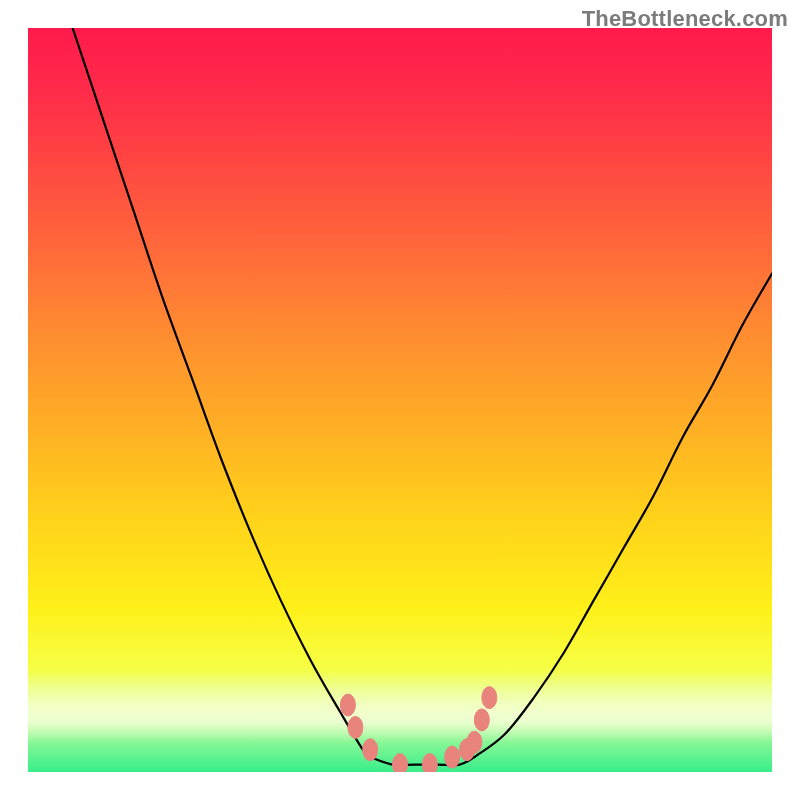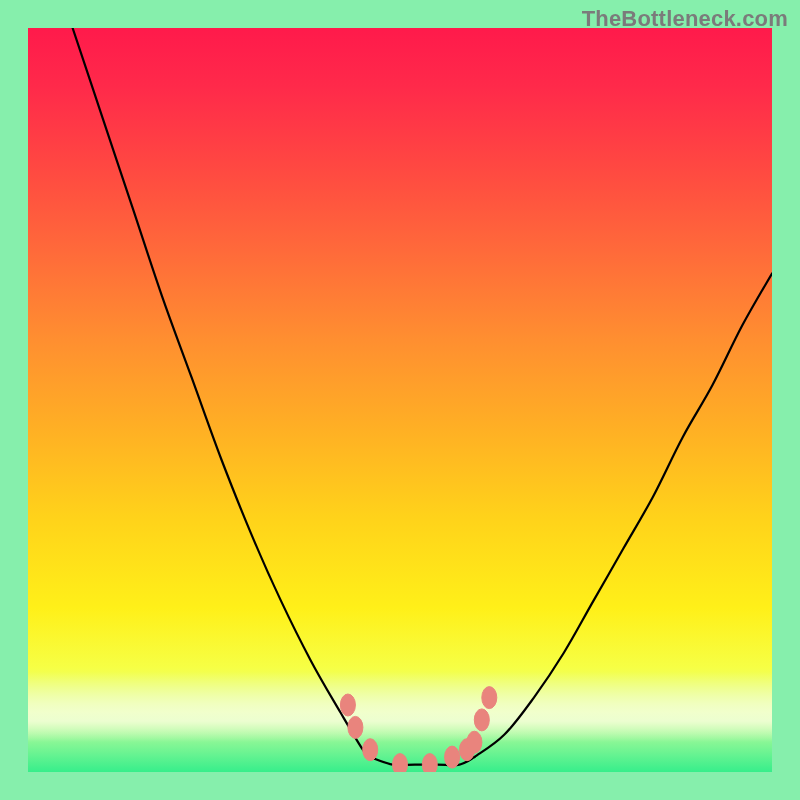--- a/index.html
+++ b/index.html
@@ -8,21 +8,21 @@
     width: 800px;
     height: 800px;
     background: #000;
     overflow: hidden;
     font-family: Arial, Helvetica, sans-serif;
   }
   .stage {
     position: relative;
     width: 800px;
     height: 800px;
-    background: #86efac;
+    background: #ffffff;
   }
   .plot {
     position: absolute;
     left: 28px;
     top: 28px;
     width: 744px;
     height: 744px;
     overflow: hidden;
   }
   .gradient {

